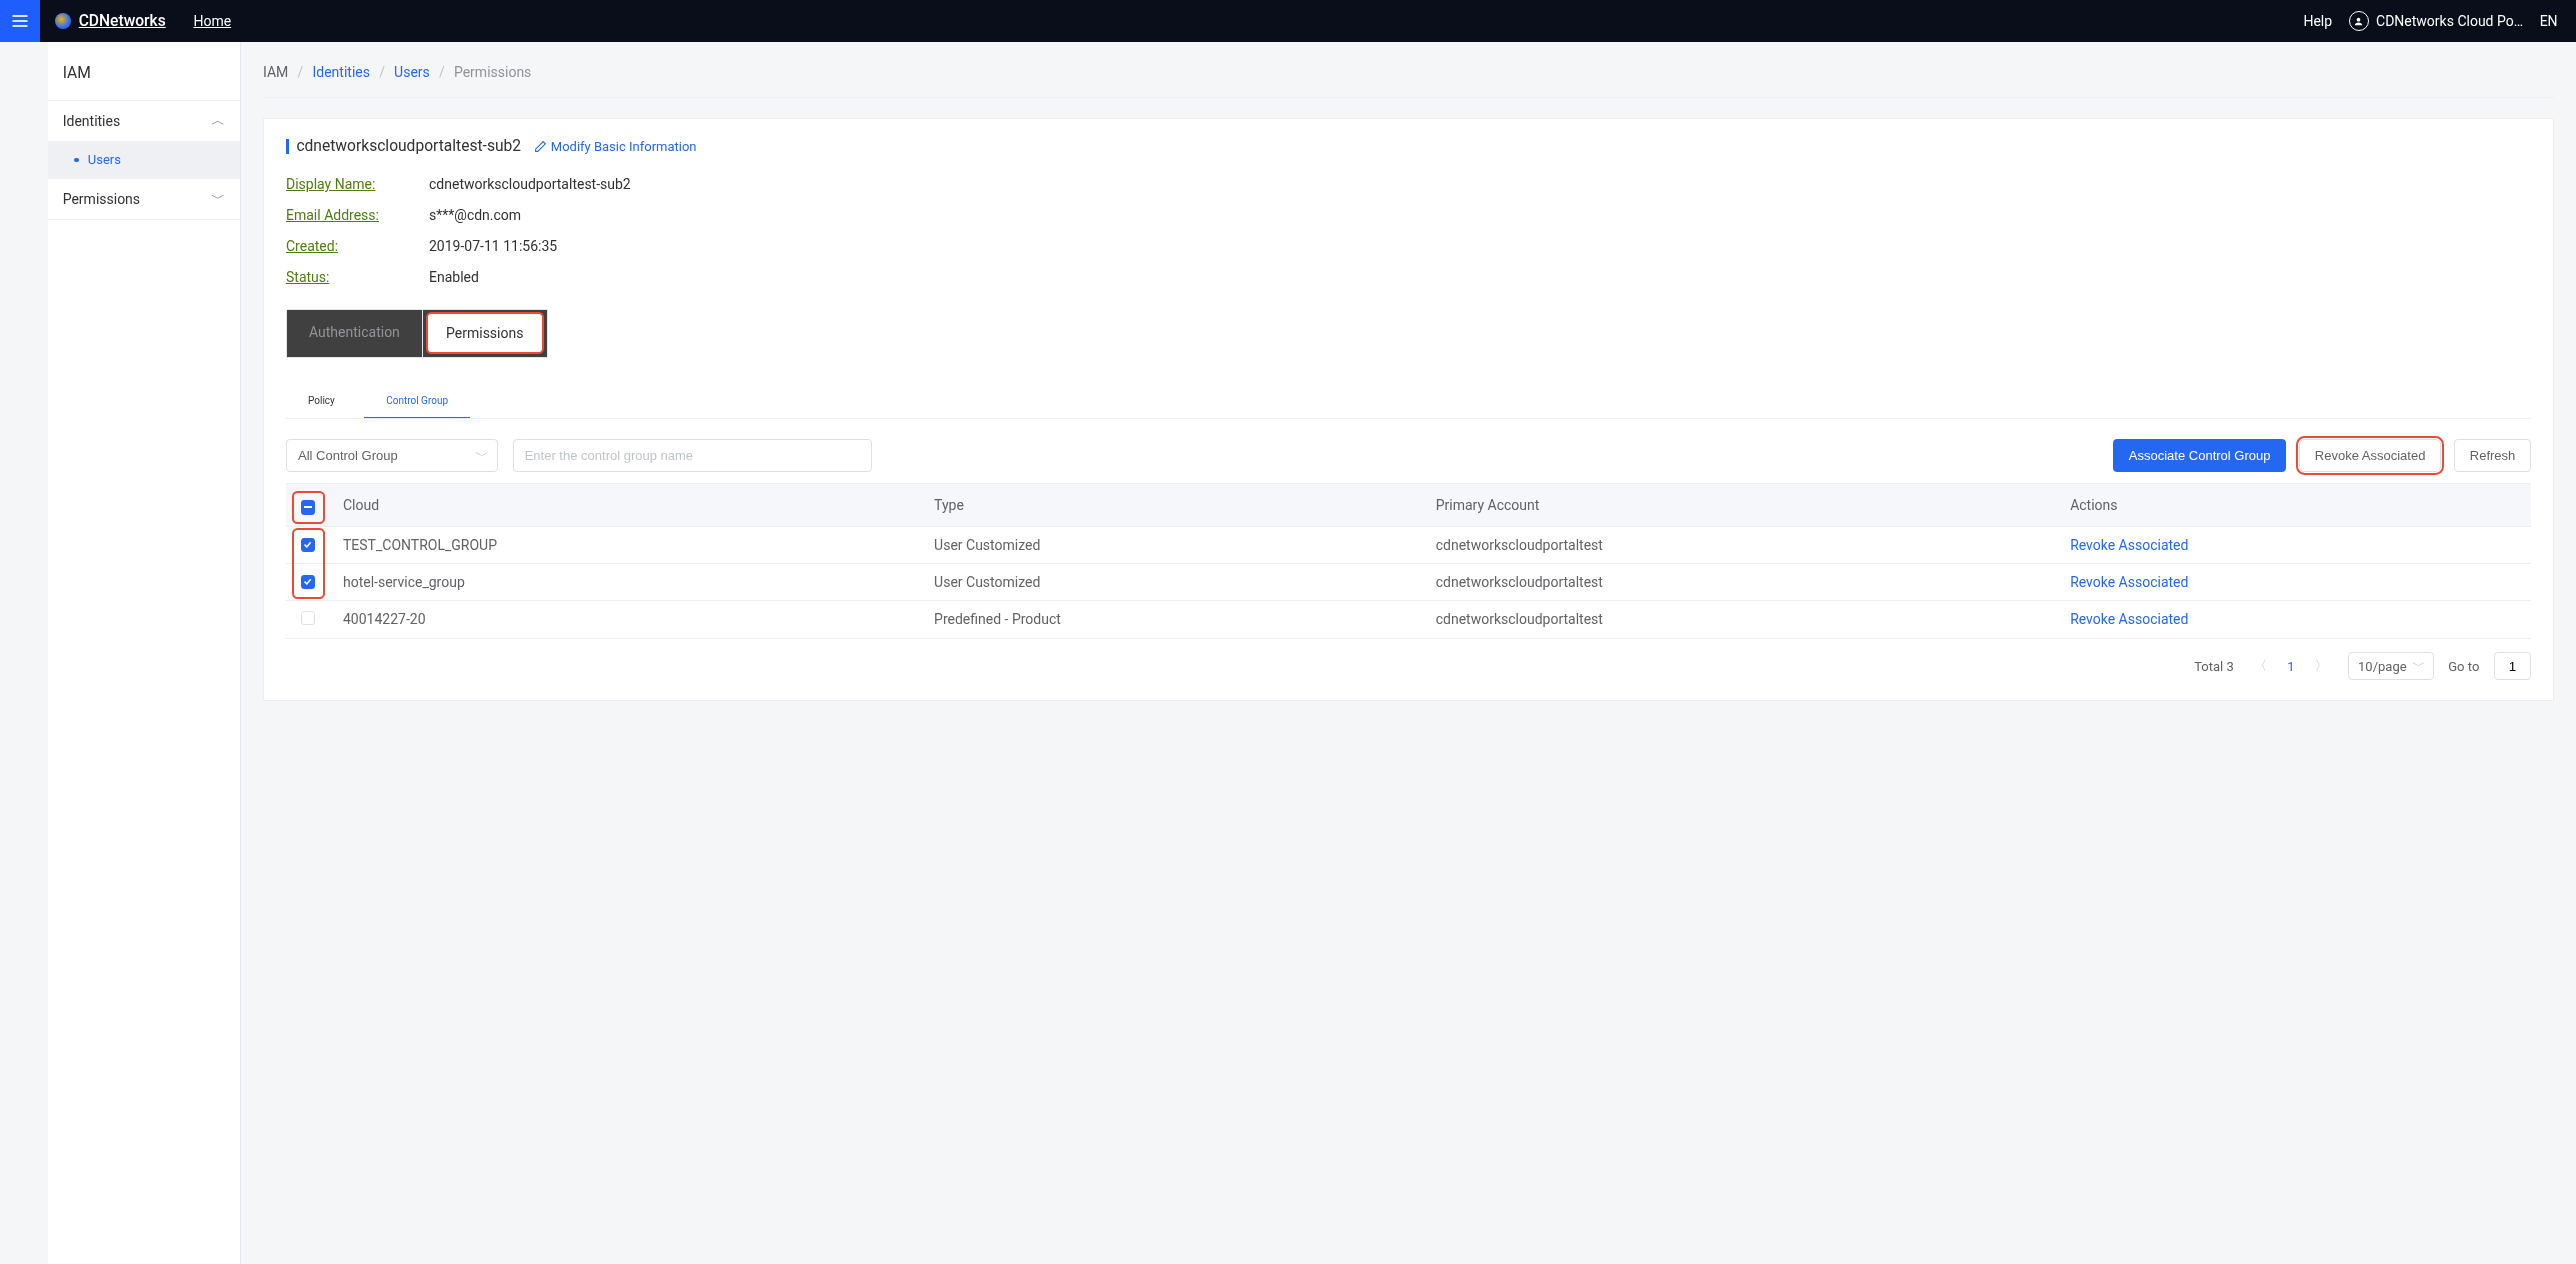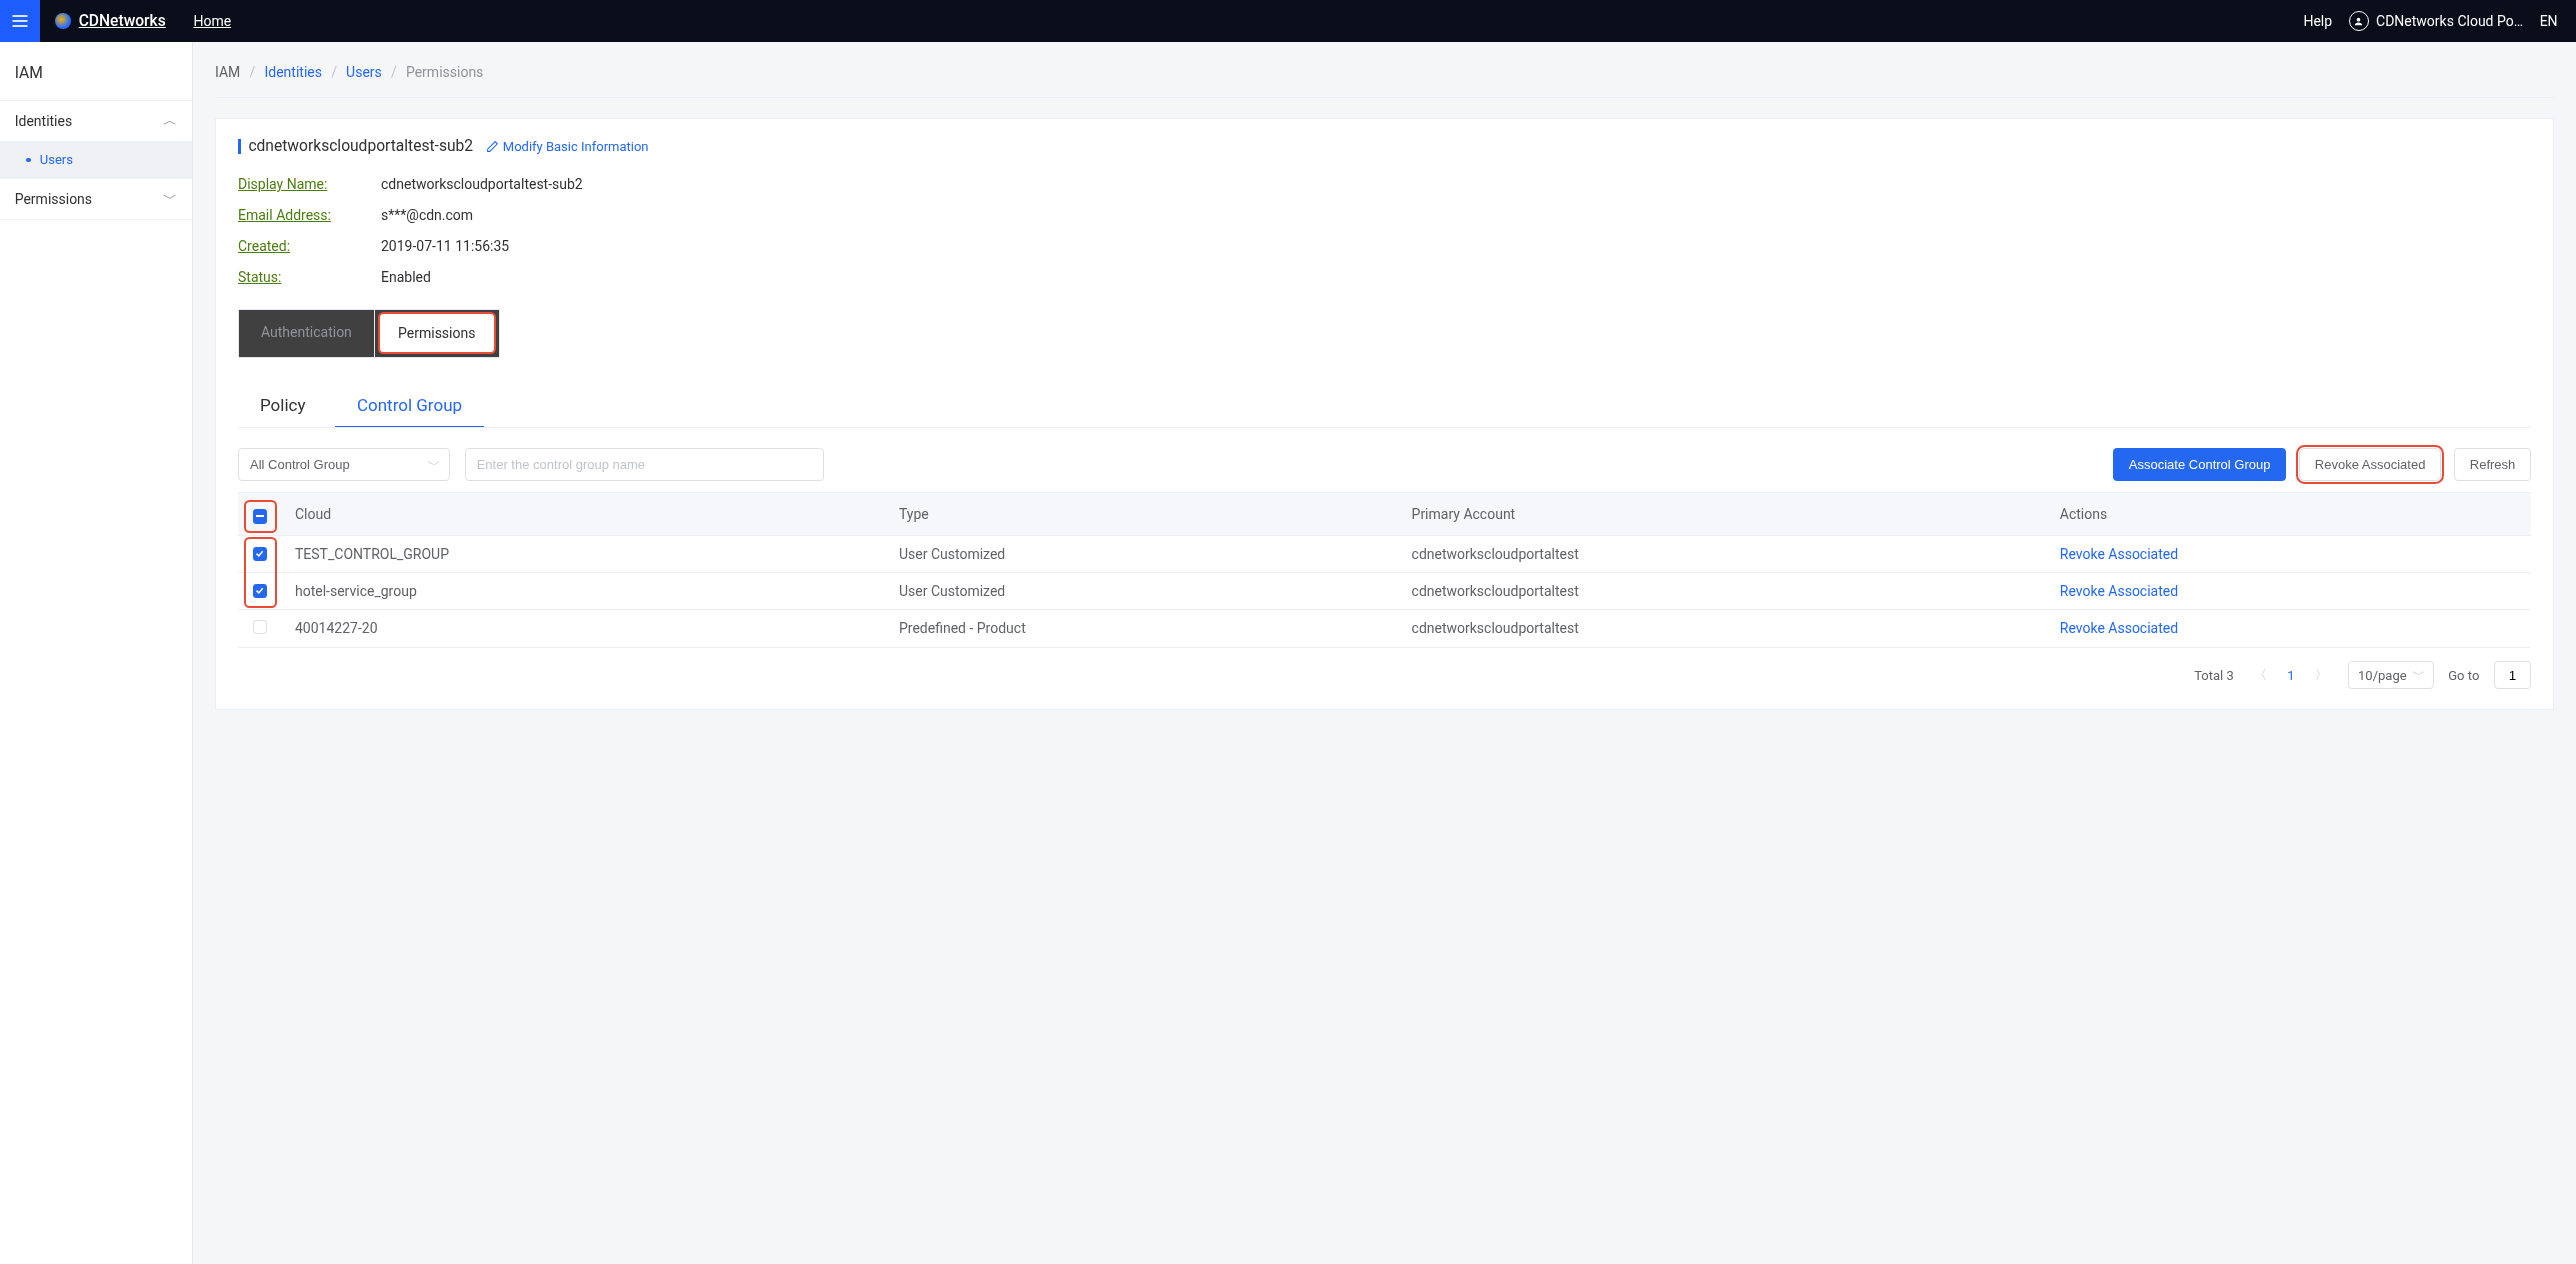--- a/index.html
+++ b/index.html
@@ -14,21 +14,21 @@
   .logo-icon { width: 16.6px; height: 16.6px; border-radius: 50%; background: radial-gradient(circle at 40% 40%, #f0b400 0%, #2b6cff 60%); }
   .brand { font-size: 15.6px; font-weight: 500; color: #fff; }
   .home-link { color: #fff; padding: 0 13px; font-size: 14px; }
   .topbar-right { display: flex; align-items: center; gap: 16.6px; font-size: 14px; }
   .user-wrap { display: flex; align-items: center; gap: 7.4px; max-width: 175px; }
   .avatar-icon { width: 20px; height: 20px; border: 1.5px solid #fff; border-radius: 50%; display: flex; align-items: center; justify-content: center; }
   .avatar-icon svg { width: 11px; height: 11px; }
   .user-name { overflow: hidden; text-overflow: ellipsis; white-space: nowrap; max-width: 147px; }
 
   
-  .body-wrap { display: flex; min-height: calc(100vh - 42px); }
+  .body-wrap { display: flex; min-height: calc(100vh - 42px); padding-left: 48px; }
   .sidebar { width: 193px; background: #fff; border-right: 0.9px solid #e4e7ed; }
   .sidebar-title { font-size: 15.6px; padding: 22px 14.7px 18.4px; border-bottom: 0.9px solid #ebeef5; }
   .sidebar-group { border-bottom: 0.9px solid #f0f2f5; }
   .sidebar-group-head { display: flex; justify-content: space-between; align-items: center; padding: 11px 14.7px; cursor: pointer; font-size: 14px; }
   .chev { color: #909399; }
   .sidebar-item { padding: 11px 14.7px 11px 26px; display: flex; align-items: center; gap: 9.2px; cursor: pointer; font-size: 13px; }
   .sidebar-item.active { background: #eef0f3; color: #2468f2; }
   .bullet { width: 4.6px; height: 4.6px; border-radius: 50%; background: #2468f2; }
 
   
@@ -49,21 +49,21 @@
 
   
   .ptabs { border: 0.9px solid #e4e7ed; display: flex; margin-top: 16.6px; width: fit-content; background: #404040; position: relative; }
   .ptab { padding: 14px 22px; font-size: 14px; color: #909399; cursor: pointer; border-right: 0.9px solid #e4e7ed; }
   .ptab:last-child { border-right: none; }
   .ptab.active { color: #303133; border-top: 2.8px solid #2468f2; margin-top: -0.9px; background: #fff; }
   .ptab.hl { border: 2.8px solid #e94b35; border-radius: 5.5px; margin: 2.8px; padding: 11px 18.4px; }
 
   
   .subtabs { display: flex; gap: 7.4px; margin-top: 26px; border-bottom: 0.9px solid #ebeef5; }
-  .subtab { padding: 11px 22px; font-size: 17px; color: #303133; cursor: pointer; border-bottom: 1.8px solid transparent; }
+  .subtab { padding: 11px 22px; font-size: 10px; color: #303133; cursor: pointer; border-bottom: 1.8px solid transparent; }
   .subtab.active { color: #2468f2; border-bottom-color: #2468f2; }
 
   
   .tbar { display: flex; justify-content: space-between; align-items: flex-end; margin-top: 20px; gap: 10px; }
   .tbar-left { display: flex; gap: 14.7px; }
   .select-box { position: relative; width: 212px; }
   .select-box .inp, .search-box .inp { width: 100%; height: 33px; border: 0.9px solid #dcdfe6; border-radius: 3.7px; padding: 0 28px 0 11px; font-size: 13px; background: #fff; color: #606266; }
   .select-box .arrow { position: absolute; right: 9.2px; top: 50%; transform: translateY(-50%); color: #c0c4cc; pointer-events: none; }
   .search-box { width: 359px; }
   .search-box .inp::placeholder { color: #c0c4cc; }

